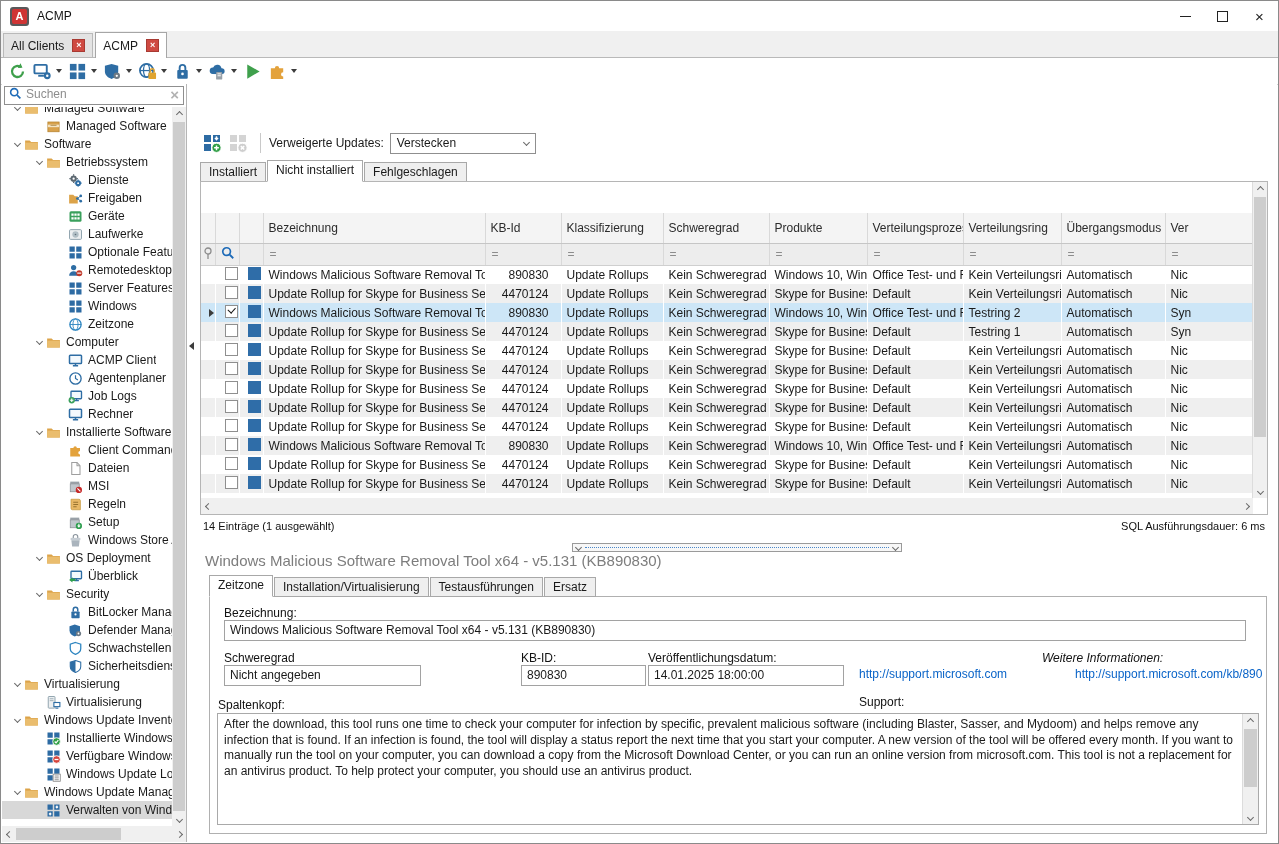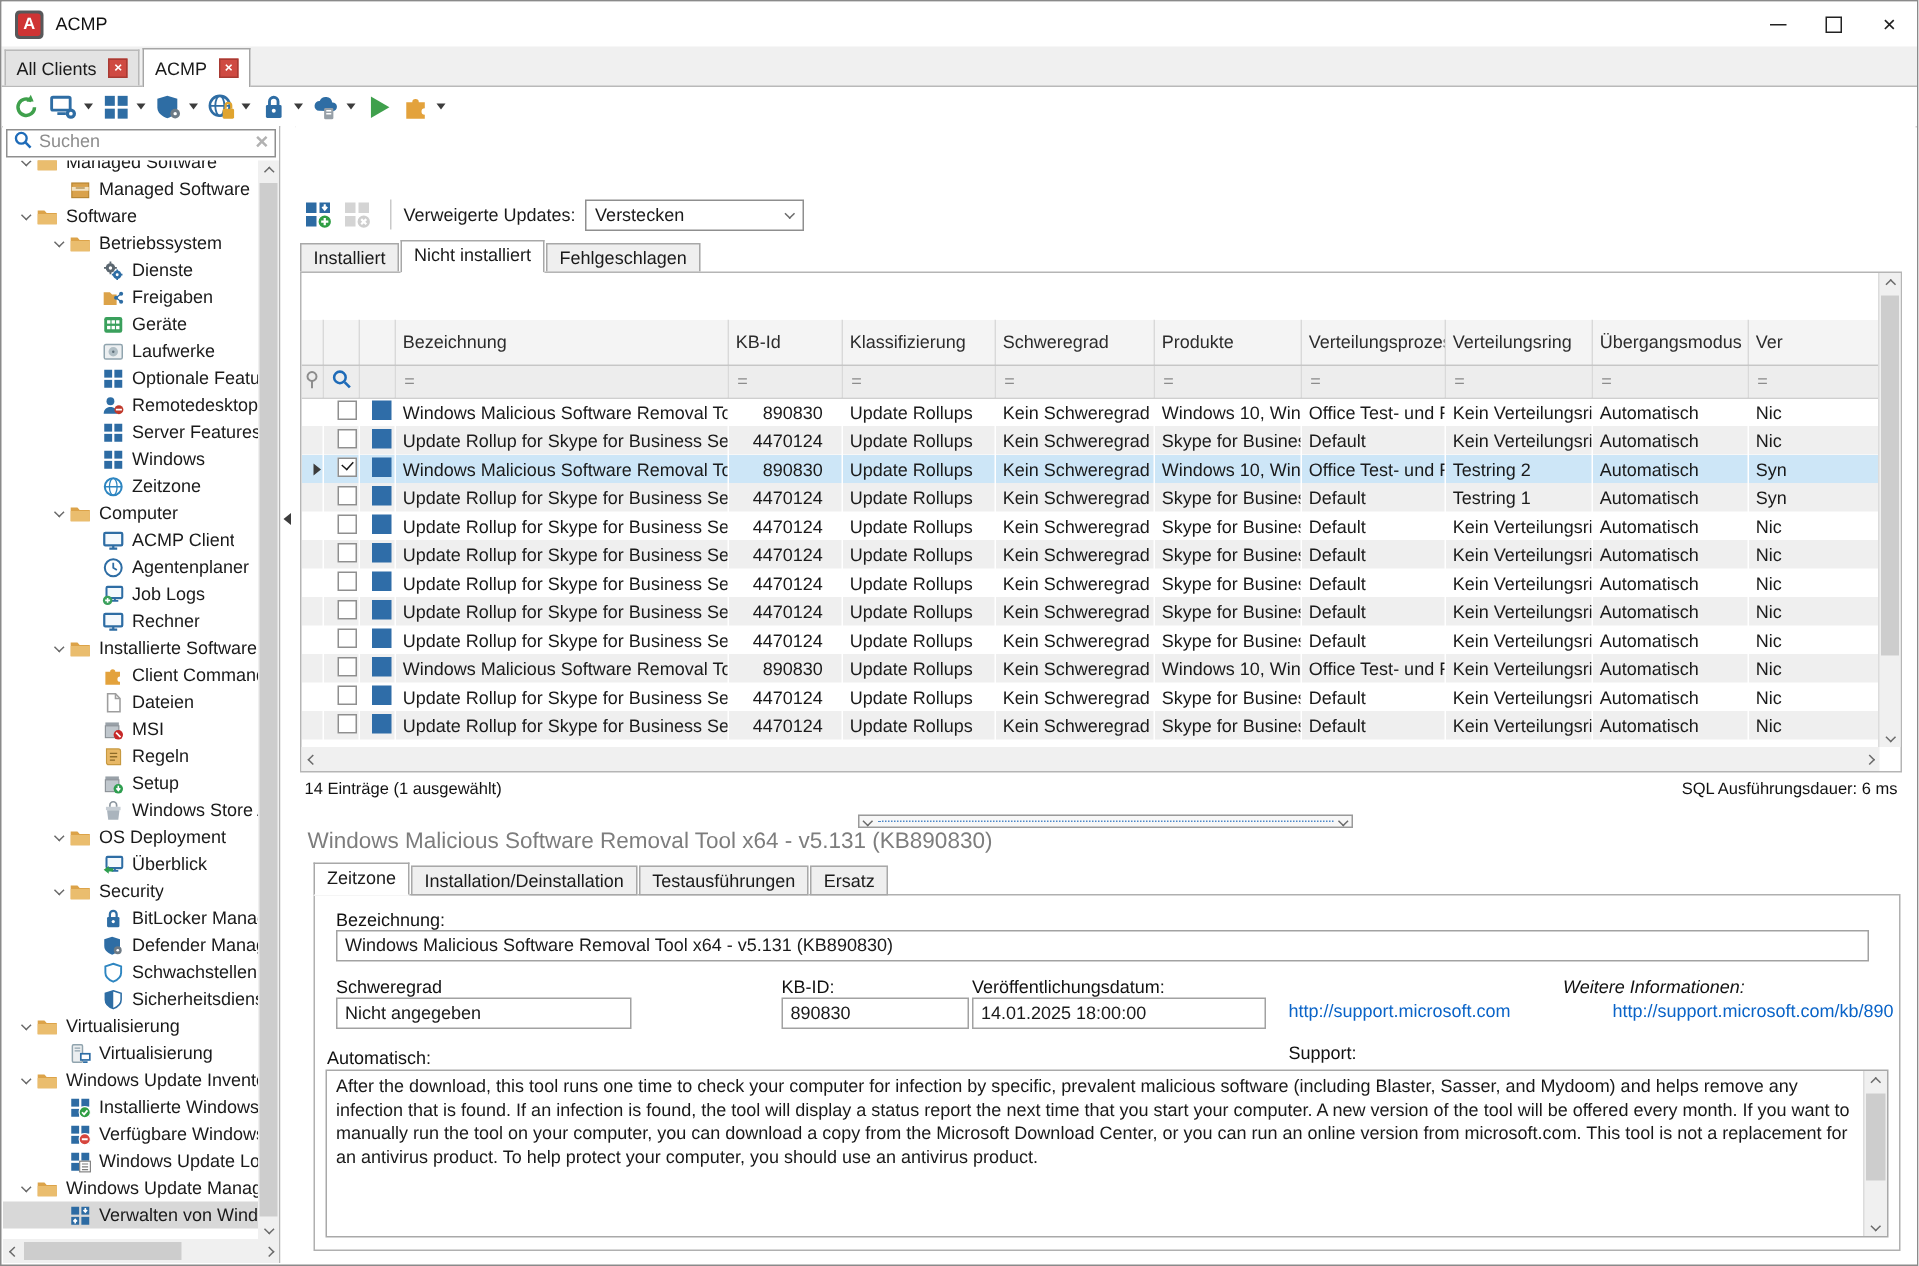--- a/index.html
+++ b/index.html
@@ -1182,21 +1182,21 @@
 
       <div class="hsplitter">
         <span class="chv sm down" style="margin-left:3px;"></span>
         <span class="dots"></span>
         <span class="chv sm down" style="margin-right:3px;"></span>
       </div>
 
       <div class="dtitle">Windows Malicious Software Removal Tool x64 - v5.131 (KB890830)</div>
       <div class="dtabs" id="dtabs">
           <div class="mtab active"><span>Zeitzone</span></div>
-          <div class="mtab"><span>Installation/Deinstallation</span></div>
+          <div class="mtab"><span>Installation/Virtualisierung</span></div>
           <div class="mtab"><span>Testausführungen</span></div>
           <div class="mtab"><span>Ersatz</span></div>
         </div>
 
       <div class="dbox">
         <div class="flabel" style="left:14px;top:9px;">Bezeichnung:</div>
         <div class="finput" style="left:14px;right:20px;top:23px;">Windows Malicious Software Removal Tool x64 - v5.131 (KB890830)</div>
 
         <div class="flabel" style="left:14px;top:54px;">Schweregrad</div>
         <div class="finput" style="left:14px;width:197px;top:68px;">Nicht angegeben</div>
@@ -1206,21 +1206,21 @@
 
         <div class="flabel" style="left:438px;top:54px;">Veröffentlichungsdatum:</div>
         <div class="finput" style="left:438px;width:196px;top:68px;">14.01.2025 18:00:00</div>
 
         <div class="flabel" style="left:649px;top:54px;margin-top:44px;">Support:</div>
         <div class="flink" style="left:649px;top:70px;">http://support.microsoft.com</div>
 
         <div class="flabel" style="left:832px;top:54px;font-style:italic;">Weitere Informationen:</div>
         <div class="flink" style="left:865px;top:70px;right:4px;">http://support.microsoft.com/kb/890830</div>
 
-        <div class="flabel" style="left:8px;top:101px;">Automatisch:</div>
+        <div class="flabel" style="left:8px;top:101px;">Spaltenkopf:</div>
         <div class="descbox">
           <div class="desctext">After the download, this tool runs one time to check your computer for infection by specific, prevalent malicious software (including Blaster, Sasser, and Mydoom) and helps remove any infection that is found. If an infection is found, the tool will display a status report the next time that you start your computer. A new version of the tool will be offered every month. If you want to manually run the tool on your computer, you can download a copy from the Microsoft Download Center, or you can run an online version from microsoft.com. This tool is not a replacement for an antivirus product. To help protect your computer, you should use an antivirus product.</div>
           <div class="descscroll">
             <div class="sbarrow" style="position:absolute;top:0;left:0;">
                 <span class="chv sm up"></span>
               </div>
             <div class="sbthumb" style="top:15px;height:58px;"></div>
             <div class="sbarrow" style="position:absolute;bottom:0;left:0;">
                 <span class="chv sm down"></span>
               </div>

